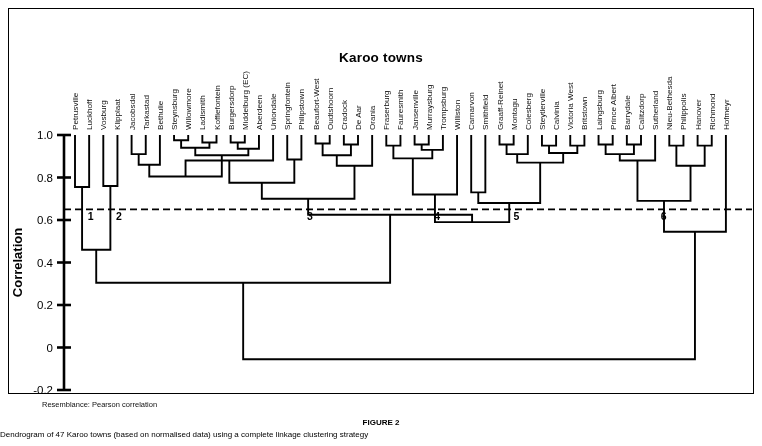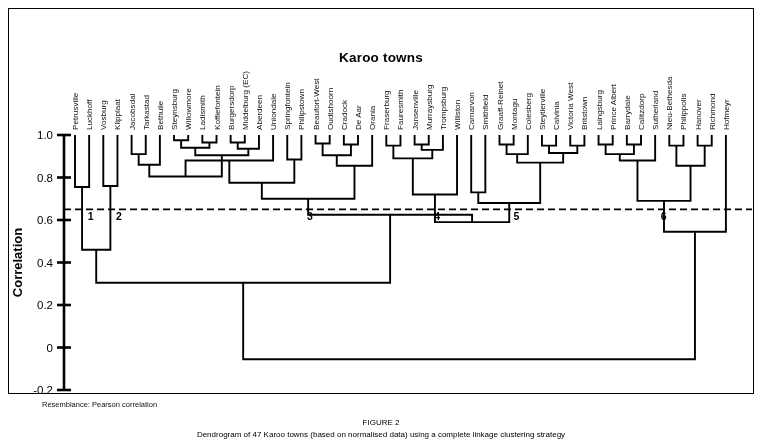--- a/index.html
+++ b/index.html
@@ -29,25 +29,25 @@
     letter-spacing:.2px;
     margin-top:20px;
   }
 
   .resemblance-note {
     position:absolute; left:10px; top:400px;
     font-size:7.5px; color:#111;padding-left:32px;
   }
   .figure-label {
     position:absolute; left:0; top:418px; width:762px;
-    text-align:center; font-size:8px; font-weight:normal;
+    text-align:center; font-size:8px; font-weight:bold;
   }
   .figure-caption {
     position:absolute; left:0; top:430px; width:762px;
-    text-align:center; font-size:8px;
+    text-align:left; font-size:8px;
   }
 
   text.leaf-label {
     font-family:"Liberation Sans", sans-serif;
     font-size:8.1px;
     fill:#111;
   }
   text.tick-label {
     font-family:"Liberation Sans", sans-serif;
     font-size:11.5px;

